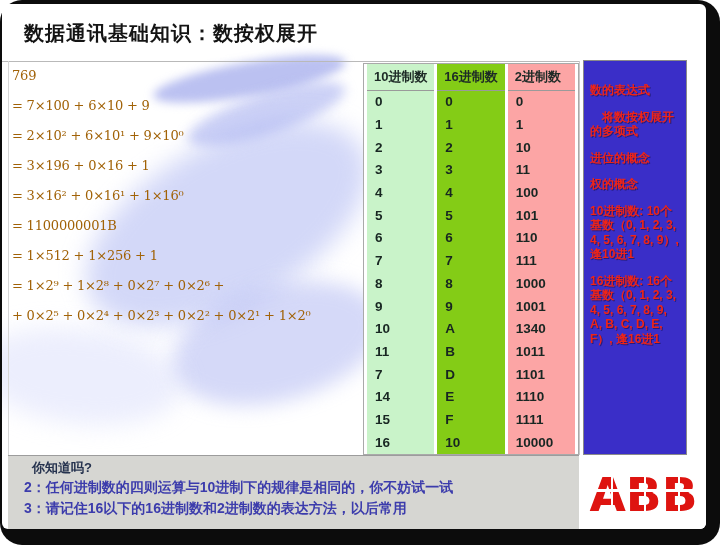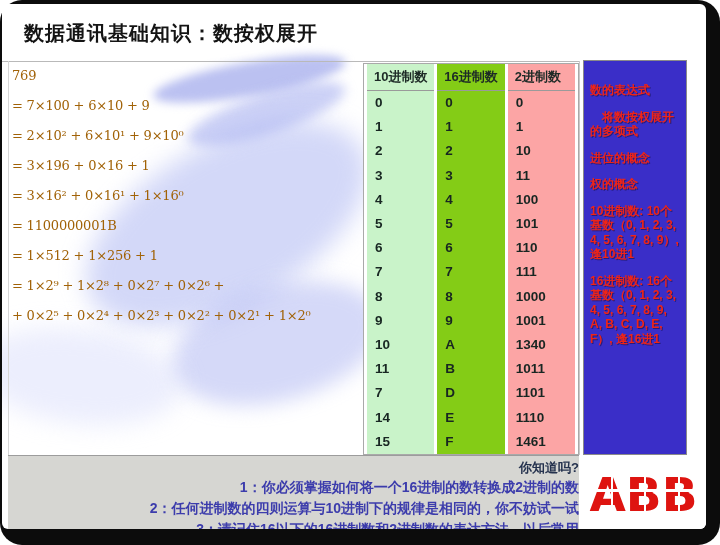--- a/index.html
+++ b/index.html
@@ -82,21 +82,20 @@
     font-size:12px;font-weight:bold;color:#ef2418;
     line-height:14.5px;margin:12px 0 6px 0;
     text-shadow:1px 1px 0 rgba(0,0,0,.38);
     word-break:break-all;
   }
   
   .footer-strip{
     position:absolute;left:6px;top:451px;width:571px;height:78px;
     background:#d6d6d2;border-top:1px solid #9c9c9c;box-sizing:border-box;
     z-index:2;
-    text-align:right;
   }
   .footer-heading{
     margin:3px 0 0 24px;font-size:13px;font-weight:bold;color:#25324e;
     line-height:18px;
   }
   .footer-item{
     margin:0 0 0 16px;font-size:14px;font-weight:bold;color:#3c3cac;
     line-height:21px;white-space:nowrap;
   }
   
@@ -251,23 +250,28 @@
 
             <tr>
               <td class="col-dec">14</td>
               <td class="col-hex">E</td>
               <td class="col-bin">1110</td>
             </tr>
 
             <tr>
               <td class="col-dec">15</td>
               <td class="col-hex">F</td>
-              <td class="col-bin">1461</td>
-            </tr>
-
+              <td class="col-bin">1111</td>
+            </tr>
+
+            <tr>
+              <td class="col-dec">16</td>
+              <td class="col-hex">10</td>
+              <td class="col-bin">10000</td>
+            </tr>
           </tbody>
       </table>
     </div>
 
     <div class="concept-panel">
 
         <div class="concept-item">数的表达式</div>
 
         <div class="concept-item">　将数按权展开的多项式</div>
 
@@ -278,21 +282,20 @@
         <div class="concept-item">10进制数: 10个基数（0, 1, 2, 3, 4, 5, 6, 7, 8, 9）, 逢10进1</div>
 
         <div class="concept-item">16进制数: 16个基数（0, 1, 2, 3, 4, 5, 6, 7, 8, 9, A, B, C, D, E, F）, 逢16进1</div>
 
       </div>
 
     <div class="footer-strip">
       <div class="footer-heading">你知道吗?</div>
       <div>
 
-          <div class="footer-item">1：你必须掌握如何将一个16进制的数转换成2进制的数</div>
 
           <div class="footer-item">2：任何进制数的四则运算与10进制下的规律是相同的，你不妨试一试</div>
 
           <div class="footer-item">3：请记住16以下的16进制数和2进制数的表达方法，以后常用</div>
         </div>
     </div>
 
     <div class="abb-box">
       <div class="abb-text">ABB</div>
       <div class="abb-slit-h"></div>

